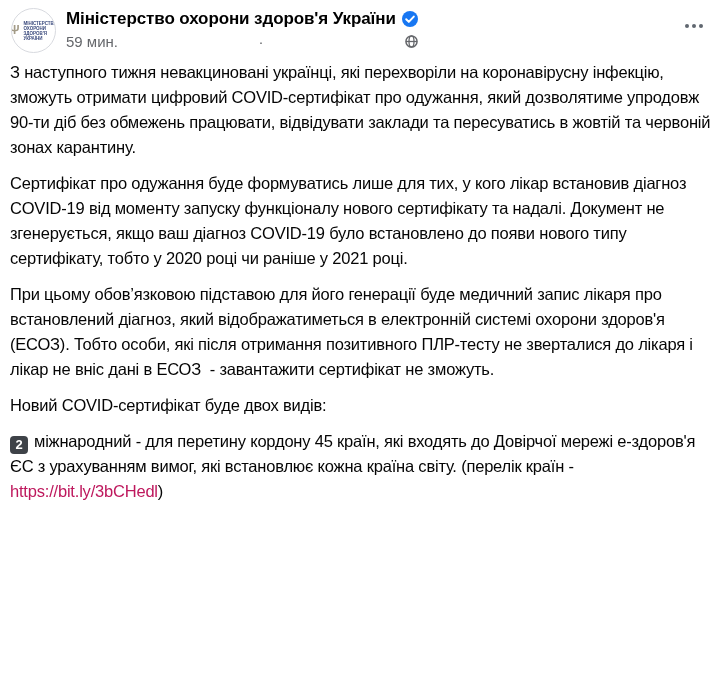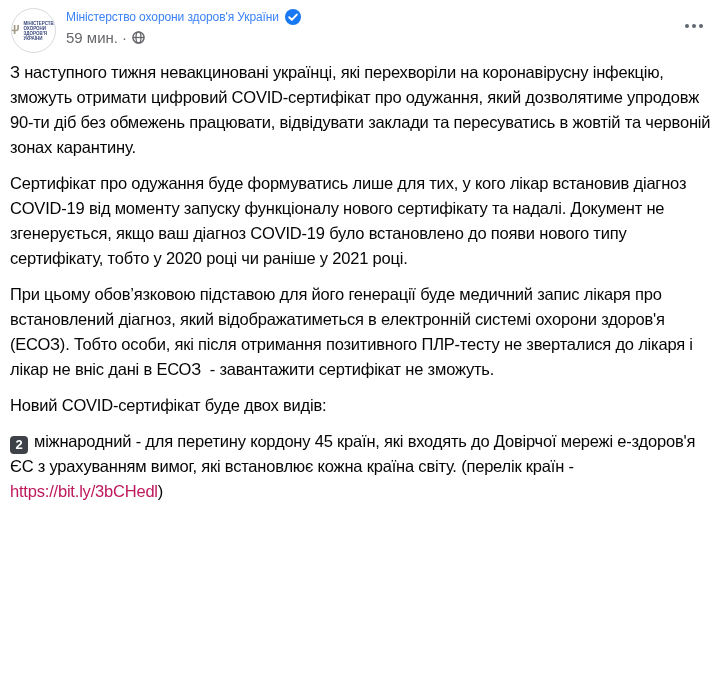--- a/index.html
+++ b/index.html
@@ -25,26 +25,26 @@
     background: linear-gradient(#4e6cab 0 50%, #f3c648 50% 100%);
   }
   .avatar-lines { display: flex; flex-direction: column; }
   .avatar-lines span {
     font-size: 4.5px; line-height: 5px; font-weight: 700;
     color: #3a4a7d; white-space: nowrap;
   }
   .header-text { margin-left: 10px; padding-top: 1px; }
   .name-row { display: flex; align-items: center; gap: 6px; }
   .page-name {
-    font-size: 12px; font-weight: 400; color: #3b82f6;
+    font-size: 17px; font-weight: 700; color: #000000;
     text-decoration: none; letter-spacing: -0.1px; cursor: pointer;
   }
   .verified { width: 16px; height: 16px; display: inline-flex; }
   .meta-row { display: flex; align-items: center; gap: 4px; margin-top: 4px;
-              font-size: 15px; color: #65676B; }
+              font-size: 15px; color: #65676B; justify-content: space-between; }
   .timestamp { color: #65676B; text-decoration: none; cursor: pointer; }
   .dot-sep { color: #65676B; }
   .globe { width: 13px; height: 13px; display: inline-flex; margin-left: 1px; }
   .more-btn {
     margin-left: auto; display: flex; gap: 3px; align-items: center;
     padding: 16px 2px 8px 8px; cursor: pointer;
   }
   .more-btn .dot { width: 4px; height: 4px; border-radius: 50%; background: #606770; }
 
   

